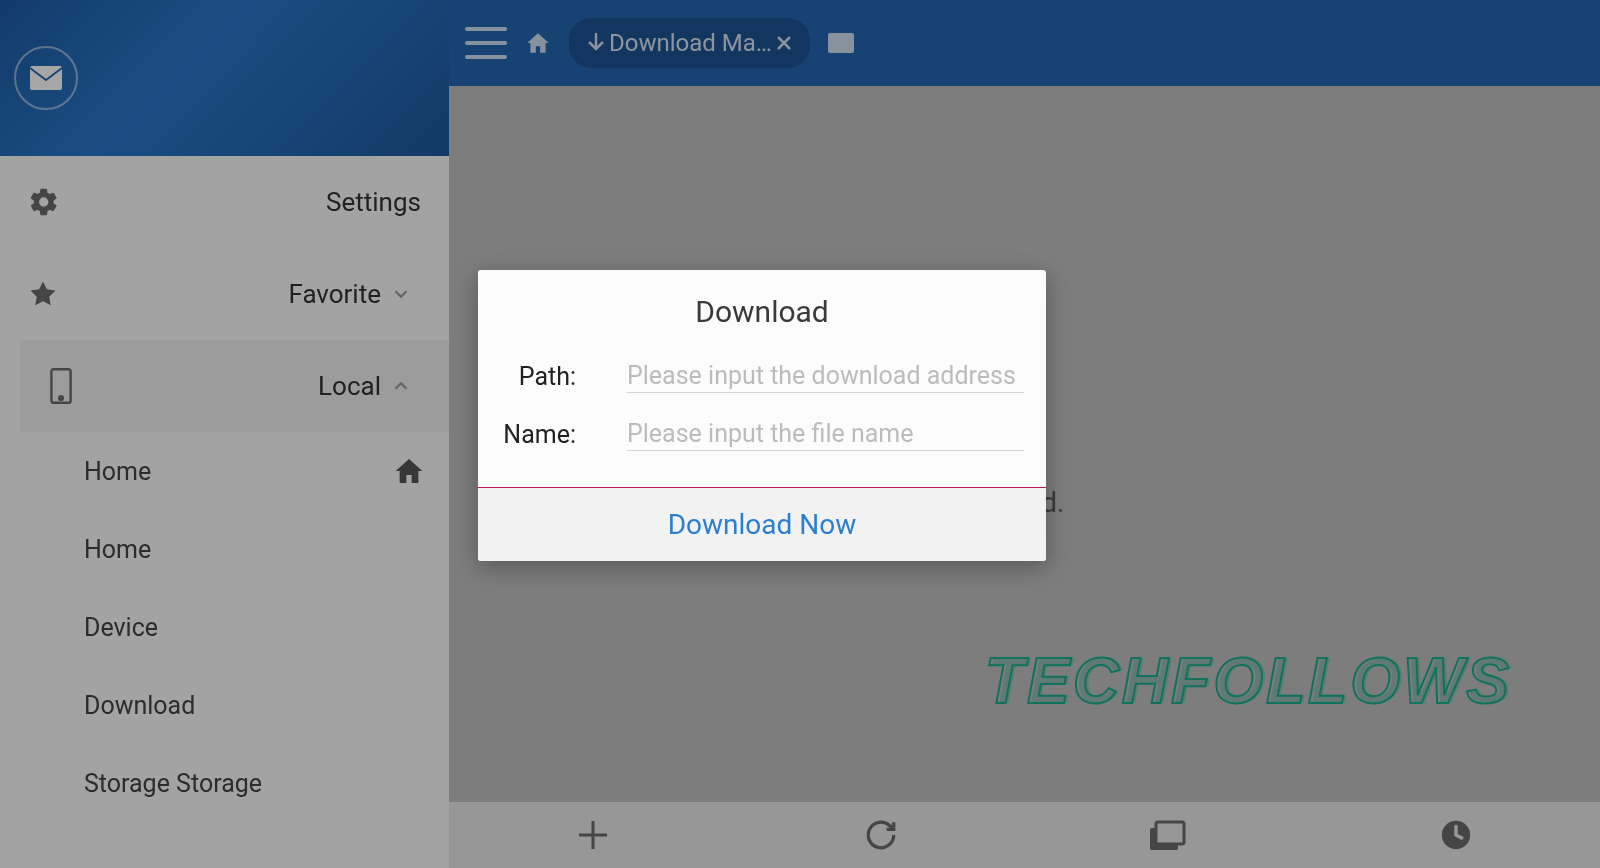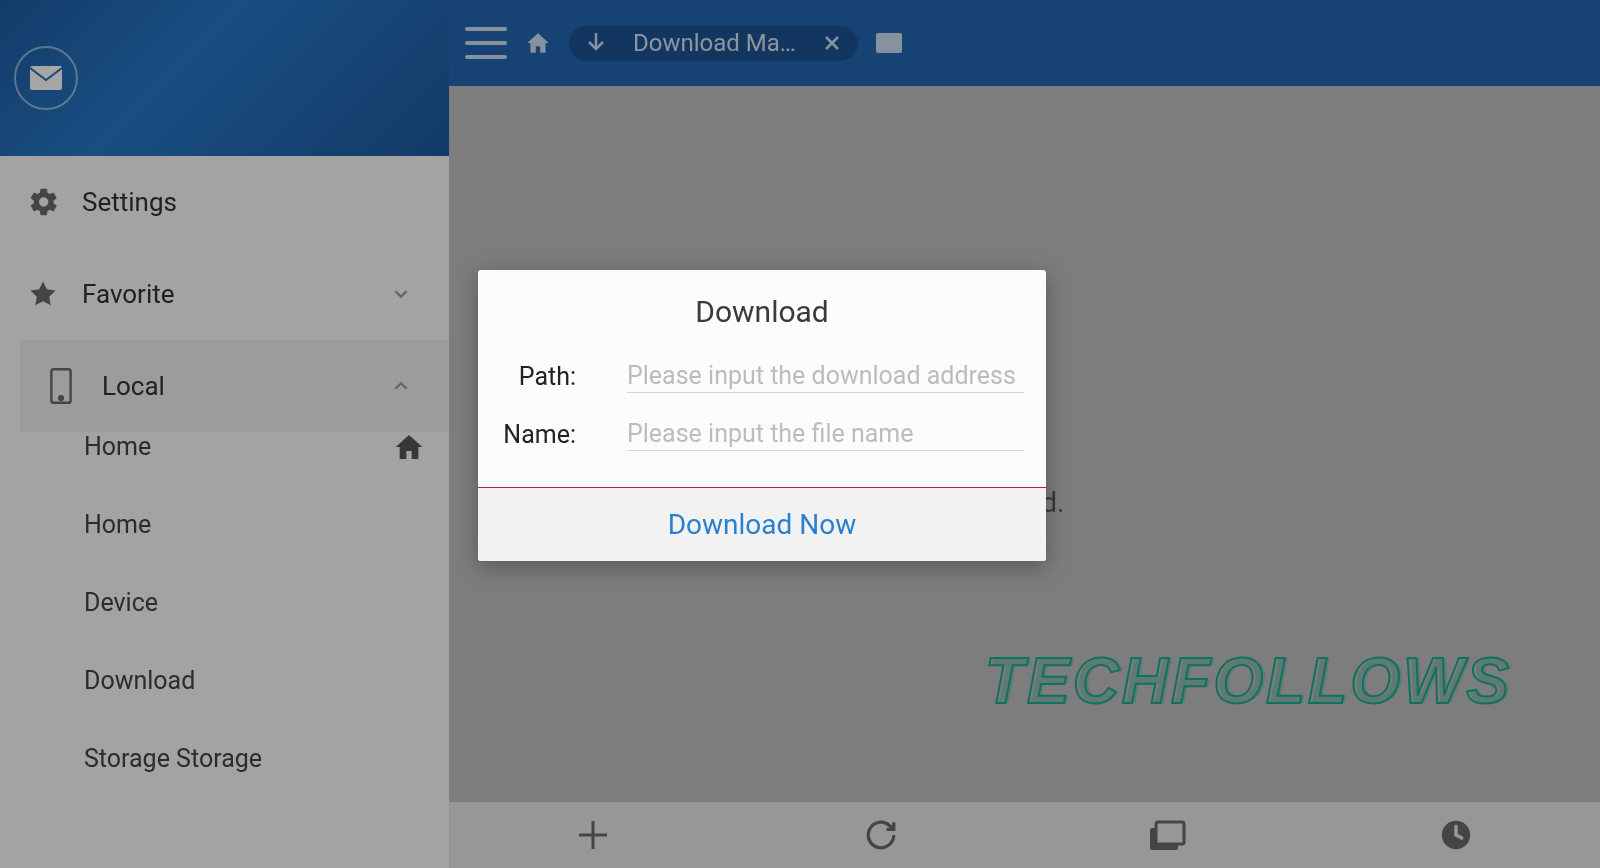--- a/index.html
+++ b/index.html
@@ -9,32 +9,32 @@
     
     
     .sidebar { width: 449px; height: 100%; background: #fafafa; display: flex; flex-direction: column; }
     .sidebar-header { height: 156px; background: linear-gradient(135deg, #1c5ca3 0%, #2878c8 40%, #1d5a9e 100%); position: relative; }
     .mail-button { position: absolute; top: 46px; left: 14px; width: 64px; height: 64px; border: 2px solid rgba(255,255,255,0.5); border-radius: 50%; display: flex; align-items: center; justify-content: center; }
     .mail-icon { width: 34px; height: 26px; }
     
     .sidebar-item { display: flex; align-items: center; height: 92px; padding: 0 28px 0 28px; font-size: 26px; color: #333; position: relative; }
     .sidebar-item.active { background: #f0f0f0; margin-left: 20px; }
     .sidebar-item .icon-slot { width: 54px; display: flex; align-items: center; justify-content: flex-start; }
-    .sidebar-item .label { flex: 1; }
+    .sidebar-item .label { flex: 1; text-align: right; }
     .sidebar-item .chev-slot { width: 40px; display: flex; align-items: center; justify-content: center; }
-    .sidebar-subitem { display: flex; height: 78px; padding: 0 28px 0 84px; font-size: 25px; color: #444; position: relative; }
+    .sidebar-subitem { display: flex; align-items: center; height: 78px; padding: 0 28px 0 84px; font-size: 25px; color: #444; position: relative; }
     .sidebar-subitem .right-icon { position: absolute; right: 24px; }
     
     
     .main { flex: 1; height: 100%; display: flex; flex-direction: column; }
     .topbar { height: 86px; background: #2366b3; display: flex; align-items: center; padding: 0 16px; gap: 18px; }
     .hamburger { width: 42px; height: 32px; display: flex; flex-direction: column; justify-content: space-between; }
     .hamburger div { height: 4px; background: #cfe0f3; border-radius: 2px; }
     .home-icon-top { width: 26px; height: 26px; }
-    .tab { background: rgba(0,0,0,0.18); border-radius: 22px; height: 35px; display: flex; align-items: center; padding: 0 16px; gap: 26px; color: #d7e4f2; font-size: 24px; }
+    .tab { background: rgba(0,0,0,0.18); border-radius: 22px; height: 50px; display: flex; align-items: center; padding: 0 16px; gap: 2px; color: #d7e4f2; font-size: 24px; }
     .tab .tab-close { width: 20px; height: 20px; }
     .new-tab-icon { width: 26px; height: 20px; }
     
     .content { flex: 1; background: #c0c0c0; display: flex; align-items: center; justify-content: center; color: #5a5a5a; font-size: 28px; position: relative; }
     .empty-text { position: absolute; top: 400px; }
     
     .bottombar { height: 66px; background: #e9e9e9; display: flex; }
     .bottombar-slot { flex: 1; display: flex; align-items: center; justify-content: center; }
     
     

